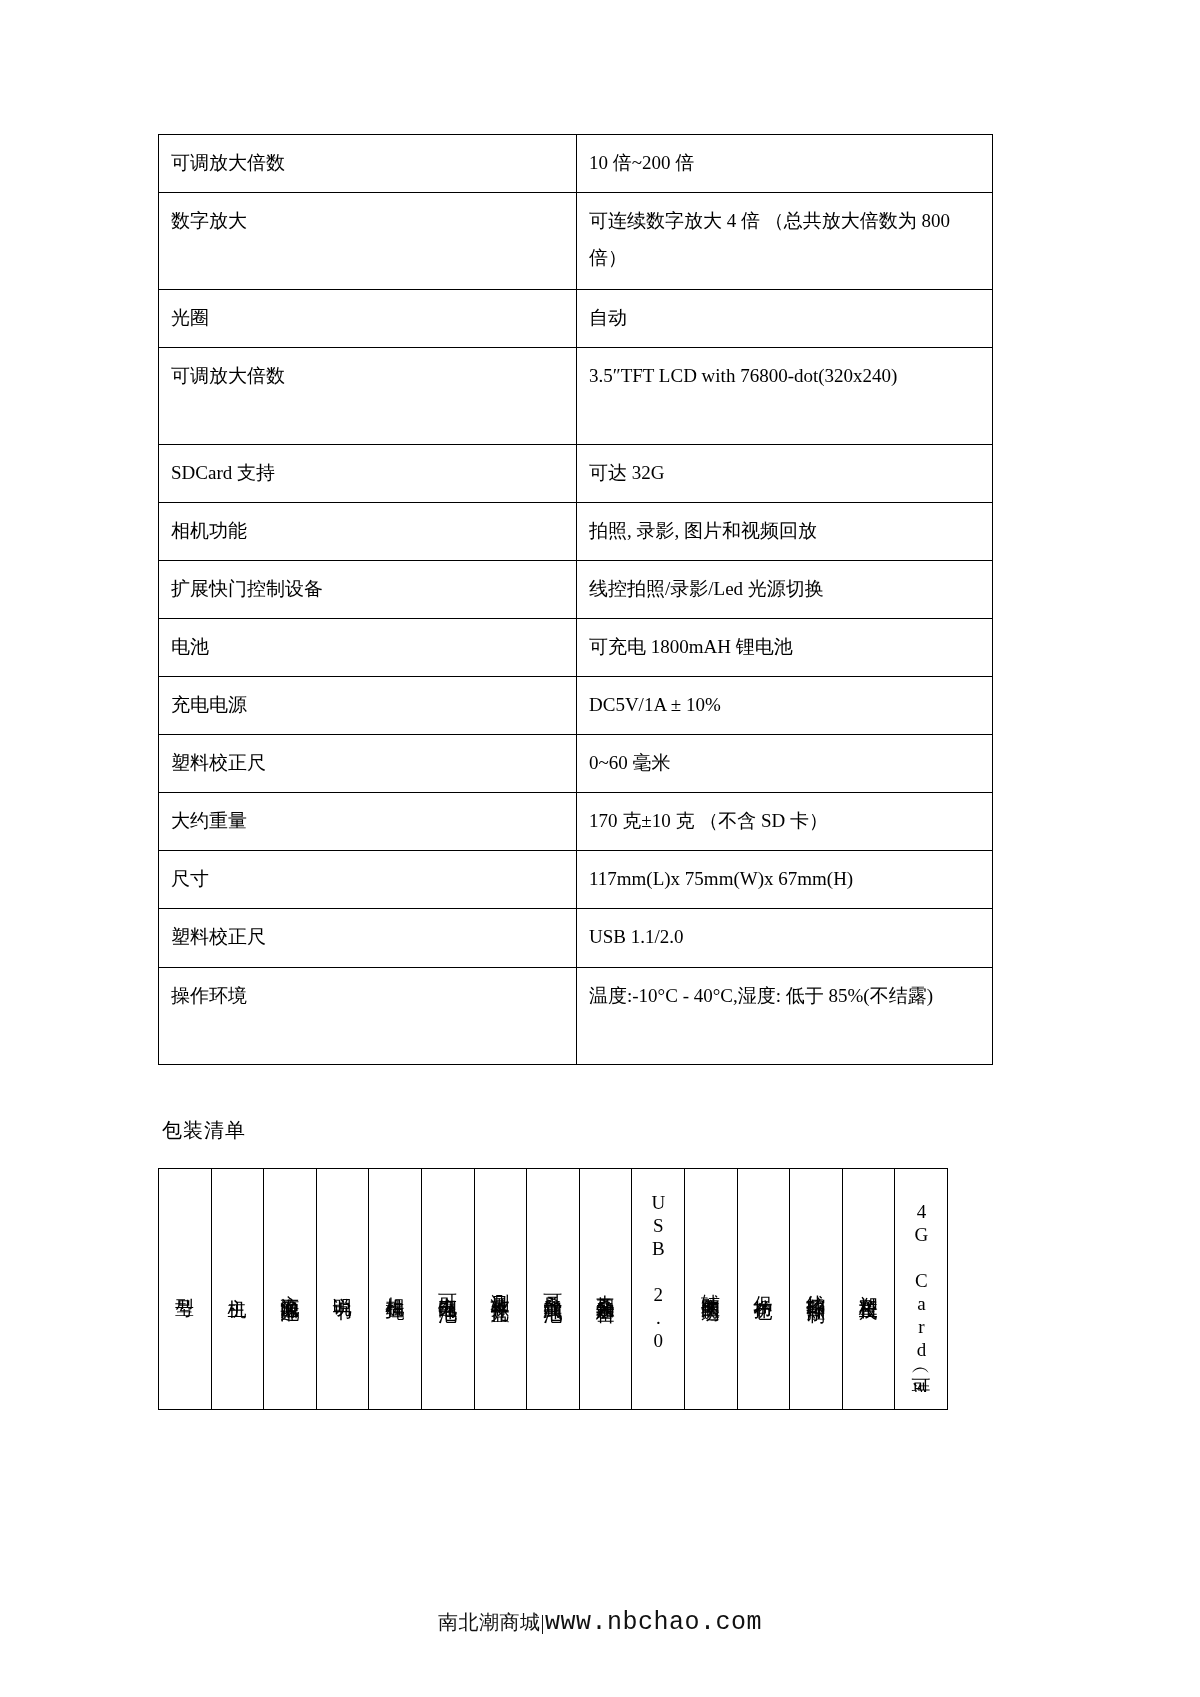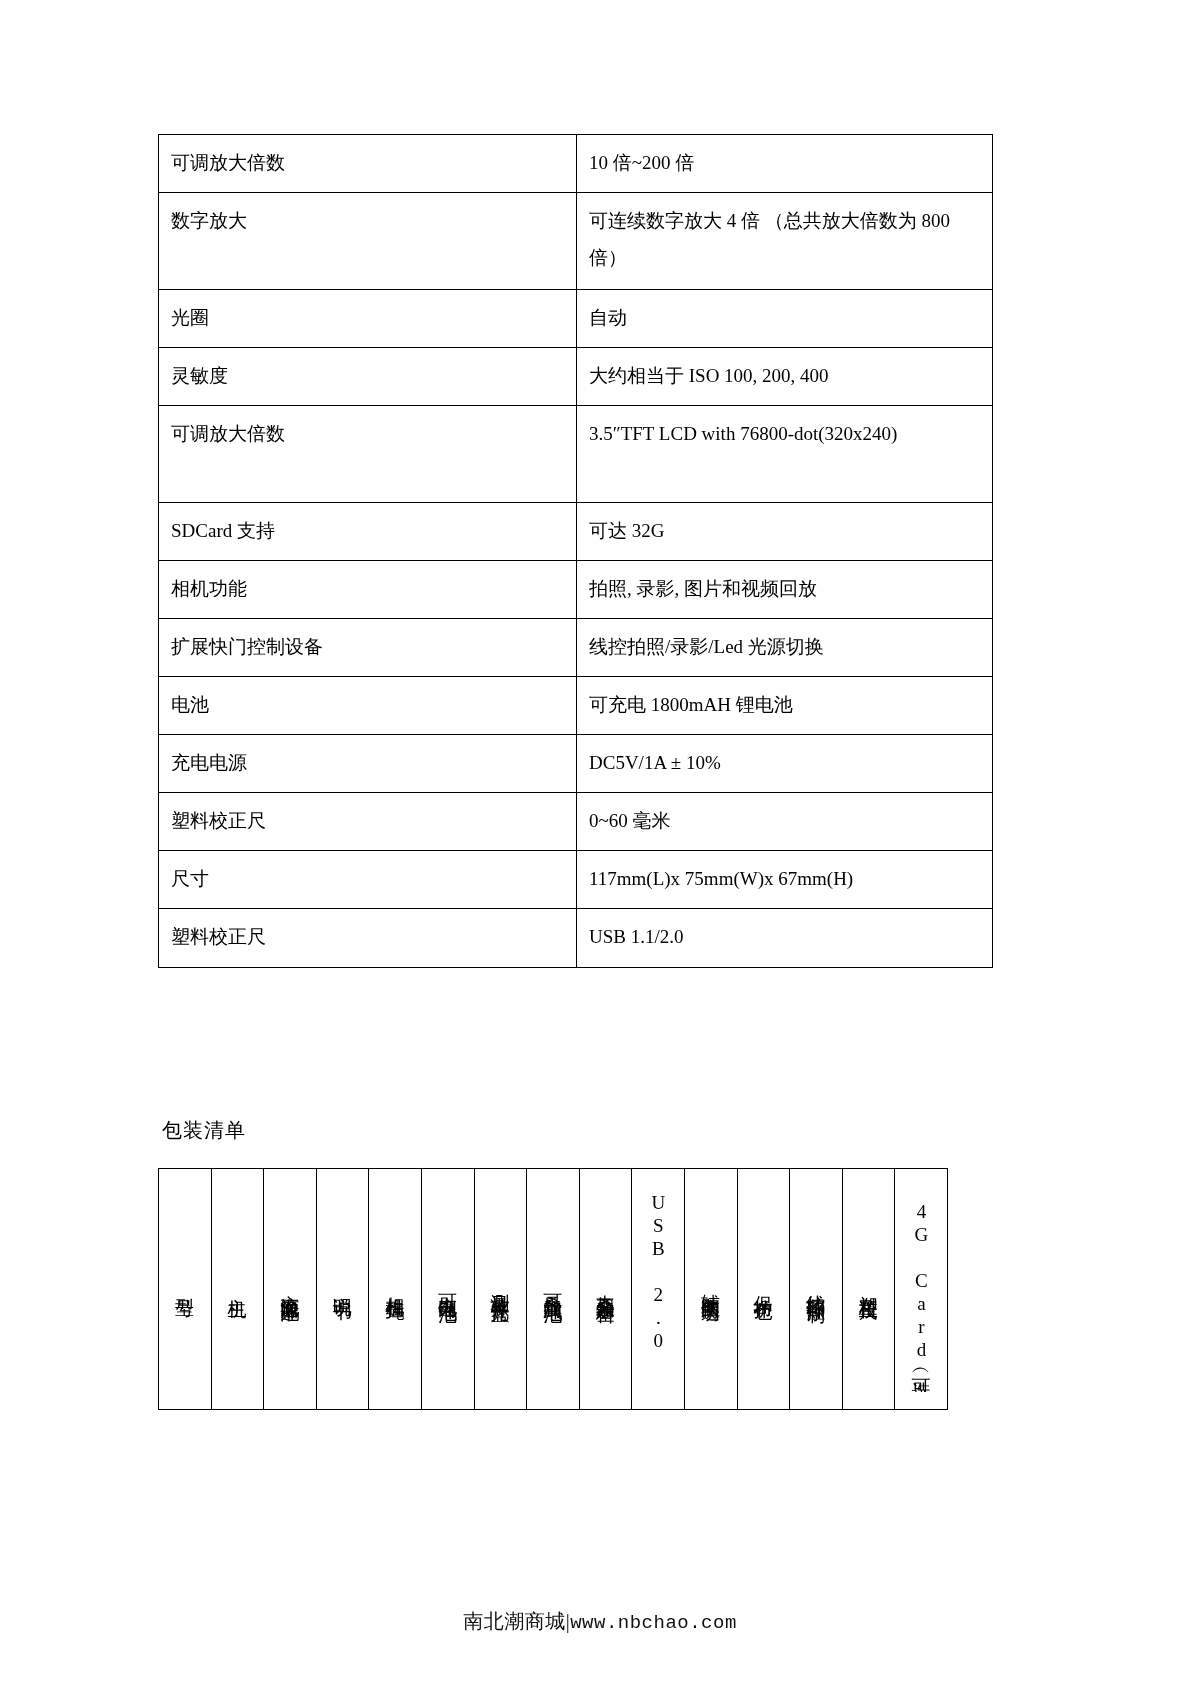--- a/index.html
+++ b/index.html
@@ -102,21 +102,21 @@
     top: 1608px;
     width: 1200px;
     text-align: center;
     font-size: 20px;
     letter-spacing: 0.5px;
     color: #111;
     font-family: "Liberation Serif", "DejaVu Serif", serif;
   }
   .footer .site {
     font-family: "Liberation Mono", "DejaVu Sans Mono", monospace;
-    font-size: 19px;
+    font-size: 25px;
   }
 </style>
 </head>
 <body>
 
 <div class="page">
 
   <table class="spec-table">
     <tbody>
       <tr>
@@ -124,24 +124,20 @@
         <td class="v">10 倍~200 倍</td>
       </tr>
       <tr class="tall">
         <td class="k">数字放大</td>
         <td class="v">可连续数字放大 4 倍  （总共放大倍数为  800 倍）</td>
       </tr>
       <tr>
         <td class="k">光圈</td>
         <td class="v">自动</td>
       </tr>
-      <tr>
-        <td class="k">灵敏度</td>
-        <td class="v">大约相当于  ISO  100,   200,   400</td>
-      </tr>
       <tr class="tall">
         <td class="k">可调放大倍数</td>
         <td class="v">3.5″TFT  LCD  with  76800-dot(320x240)</td>
       </tr>
       <tr>
         <td class="k">SDCard 支持</td>
         <td class="v">可达  32G</td>
       </tr>
       <tr>
         <td class="k">相机功能</td>
@@ -157,26 +153,34 @@
       </tr>
       <tr>
         <td class="k">充电电源</td>
         <td class="v">DC5V/1A  ±  10%</td>
       </tr>
       <tr>
         <td class="k">塑料校正尺</td>
         <td class="v">0~60 毫米</td>
       </tr>
       <tr>
+        <td class="k">大约重量</td>
+        <td class="v">170 克±10 克  （不含 SD  卡）</td>
+      </tr>
+      <tr>
         <td class="k">尺寸</td>
         <td class="v">117mm(L)x  75mm(W)x  67mm(H)</td>
       </tr>
       <tr>
         <td class="k">塑料校正尺</td>
         <td class="v">USB  1.1/2.0</td>
+      </tr>
+      <tr class="tall">
+        <td class="k">操作环境</td>
+        <td class="v">温度:-10°C  -  40°C,湿度:  低于 85%(不结露)</td>
       </tr>
     </tbody>
   </table>
 
   <div class="pack-heading">包装清单</div>
 
   <table class="pack-table">
     <tbody>
       <tr>
         <td><span class="vcell">型号</span></td>

